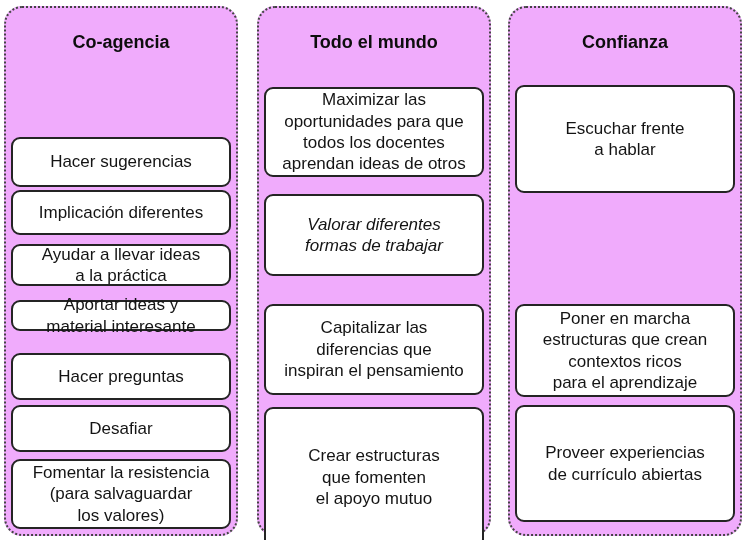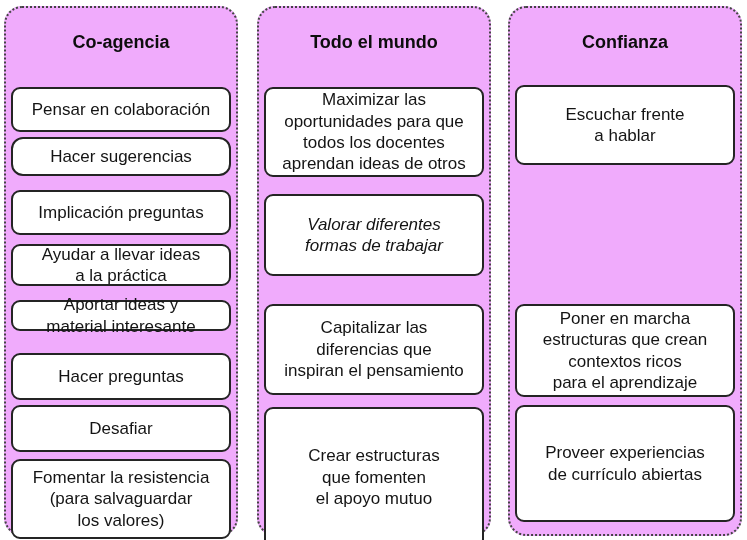--- a/index.html
+++ b/index.html
@@ -52,48 +52,47 @@
     justify-content: center;
     text-align: center;
     font-size: 17px;
     line-height: 1.26;
     white-space: pre-line;
     padding: 2px 4px;
     color: #141414;
   }
   
   .c1-b1 { top: 79px;  height: 45px; }
-  .c1-b2 { top: 129px; height: 39px; border-radius: 12px; }
+  .c1-b2 { top: 129px; height: 50px; }
   .c1-b3 { top: 182px; height: 45px; }
   .c1-b4 { top: 236px; height: 42px; }
   .c1-b5 { top: 292px; height: 31px; }
   .c1-b6 { top: 345px; height: 47px; }
   .c1-b7 { top: 397px; height: 47px; text-align: center; }
-  .c1-b8 { top: 451px; height: 80px; }
+  .c1-b8 { top: 451px; height: 70px; }
   
   .c2-b1 { top: 79px;  height: 90px; }
   .c2-b2 { top: 186px; height: 82px; font-style: italic; }
   .c2-b3 { top: 296px; height: 91px; }
   .c2-b4 { top: 399px; height: 141px; }
   
-  .c3-b1 { top: 77px;  height: 80px; }
+  .c3-b1 { top: 77px;  height: 108px; }
   .c3-b2 { top: 186px; height: 96px; }
   .c3-b3 { top: 296px; height: 93px; }
   .c3-b4 { top: 397px; height: 117px; }
 </style>
 </head>
 <body>
 
 <div class="board">
 
   <div class="column col-1">
     <div class="column-title">Co-agencia</div>
-    <div class="box c1-b1">Pensar en colaboración</div>
     <div class="box c1-b2">Hacer sugerencias</div>
-    <div class="box c1-b3">Implicación preguntas</div>
+    <div class="box c1-b3">Implicación diferentes</div>
     <div class="box c1-b4">Ayudar a llevar ideas
 a la práctica</div>
     <div class="box c1-b5">Aportar ideas y
 material interesante</div>
     <div class="box c1-b6">Hacer preguntas</div>
     <div class="box c1-b7">Desafiar</div>
     <div class="box c1-b8">Fomentar la resistencia
 (para salvaguardar
 los valores)</div>
   </div>

